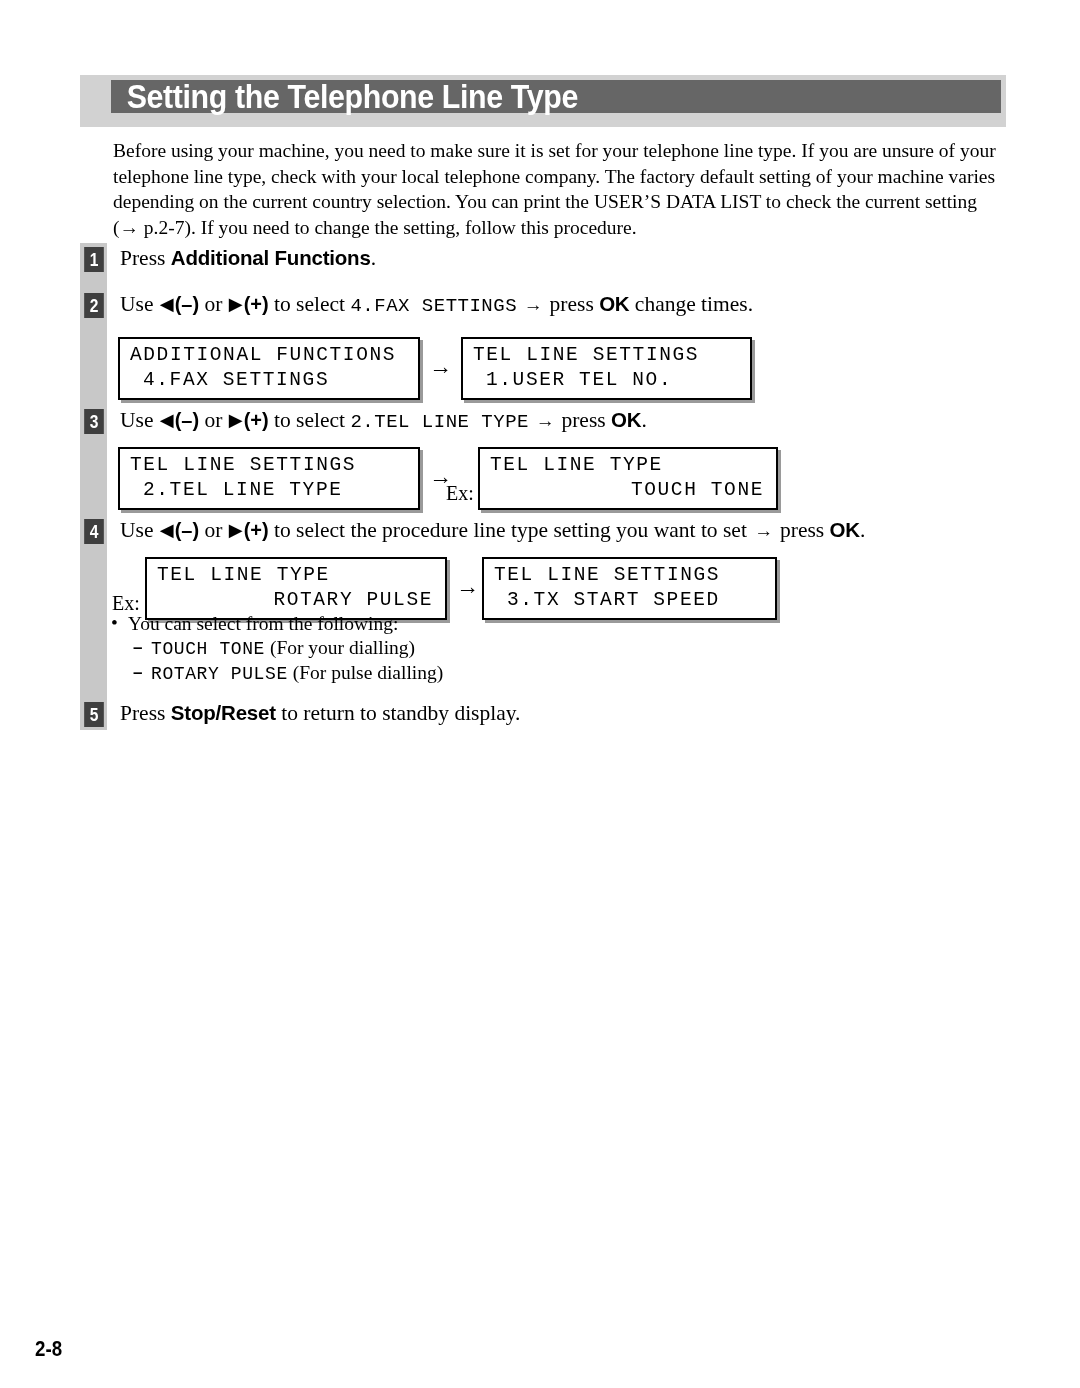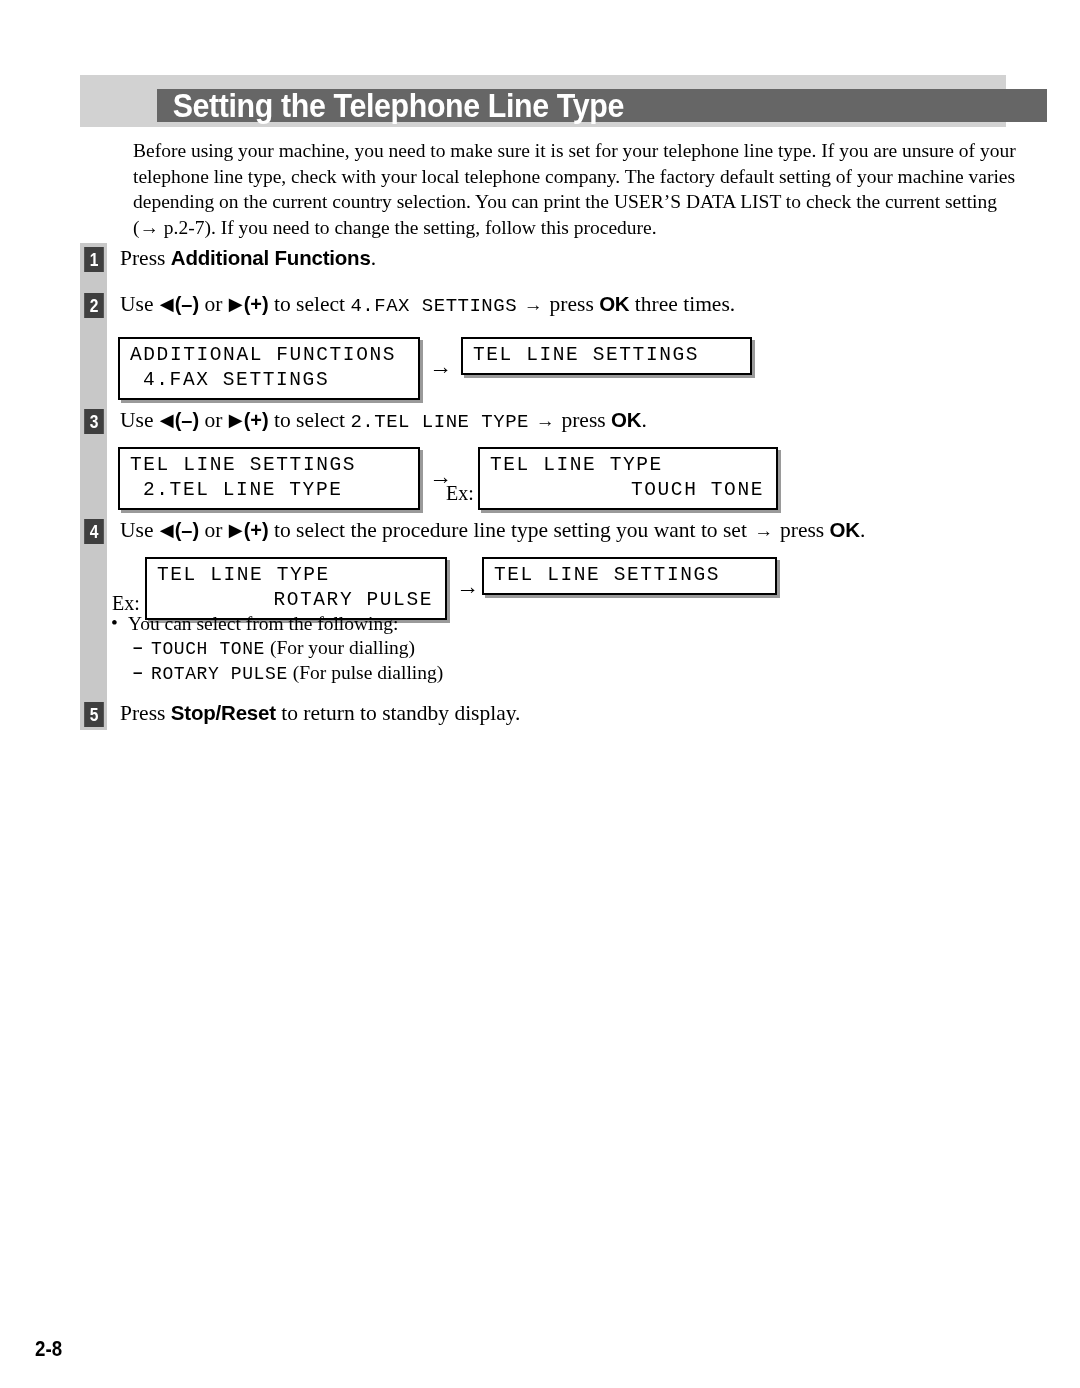--- a/index.html
+++ b/index.html
@@ -38,24 +38,23 @@
     left: 80px;
     top: 75px;
     width: 926px;
     height: 52px;
     background: #d2d2d2;
     padding: 5px;
     box-sizing: border-box;
   }
   .header-inner {
     display: flex;
-    align-items: flex-end;
+    align-items: flex-start;
     height: 100%;
     width: 100%;
-    margin-left: 46px;
   }
   .header-tab {
     width: 26px;
     background: #000000;
     flex: 0 0 26px;
   }
   .header-bar {
     flex: 1 1 auto;
     background: #666666;
     display: flex;
@@ -76,21 +75,20 @@
 
   
   .intro {
     position: absolute;
     left: 113px;
     top: 138px;
     width: 892px;
     font-size: 19.5px;
     line-height: 25.5px;
     text-align: left;
-    margin-left: 20px;
   }
 
   
   .step {
     position: absolute;
   }
   .step-badge {
     position: absolute;
     left: 0;
     top: 0;
@@ -244,46 +242,46 @@
 
   <div class="intro">Before using your machine, you need to make sure it is set for your telephone line type. If you are unsure of your telephone line type, check with your local telephone company. The factory default setting of your machine varies depending on the current country selection. You can print the USER’S DATA LIST to check the current setting (→ p.2-7). If you need to change the setting, follow this procedure.</div>
 
   <div class="step" style="left:82px; top:247px;">
     <div class="step-badge">1</div>
     <div class="step-text"><span>Press </span><span class="btn">Additional Functions</span><span>.</span></div>
   </div>
 
   <div class="step" style="left:82px; top:293px;">
     <div class="step-badge">2</div>
-    <div class="step-text"><span>Use </span><span class="tri">◀</span><span class="sign">(–)</span><span> or </span><span class="tri">▶</span><span class="sign">(+)</span><span> to select </span><span class="lcdtext">4.FAX SETTINGS</span><span class="arrowglyph"> → </span><span>press </span><span class="btn">OK</span><span> three times.</span></div>
+    <div class="step-text"><span>Use </span><span class="tri">◀</span><span class="sign">(–)</span><span> or </span><span class="tri">▶</span><span class="sign">(+)</span><span> to select </span><span class="lcdtext">4.FAX SETTINGS</span><span class="arrowglyph"> → </span><span>press </span><span class="btn">OK</span><span> change times.</span></div>
   </div>
 
   <div class="lcd" style="left:118px; top:337px; width:302px;"><span class="line1">ADDITIONAL FUNCTIONS</span><span class="line2 indent">4.FAX SETTINGS</span></div>
   <div class="flow-arrow" style="left:429px; top:355px;">→</div>
-  <div class="lcd" style="left:461px; top:337px; width:291px;"><span class="line1">TEL LINE SETTINGS</span></div>
+  <div class="lcd" style="left:461px; top:337px; width:291px;"><span class="line1">TEL LINE SETTINGS</span><span class="line2 indent">1.USER TEL NO.</span></div>
 
   <div class="step" style="left:82px; top:409px;">
     <div class="step-badge">3</div>
     <div class="step-text"><span>Use </span><span class="tri">◀</span><span class="sign">(–)</span><span> or </span><span class="tri">▶</span><span class="sign">(+)</span><span> to select </span><span class="lcdtext">2.TEL LINE TYPE</span><span class="arrowglyph"> → </span><span>press </span><span class="btn">OK</span><span>.</span></div>
   </div>
 
   <div class="lcd" style="left:118px; top:447px; width:302px;"><span class="line1">TEL LINE SETTINGS</span><span class="line2 indent">2.TEL LINE TYPE</span></div>
   <div class="flow-arrow" style="left:429px; top:465px;">→</div>
   <div class="ex-label" style="left:446px; top:483px;">Ex:</div>
   <div class="lcd" style="left:478px; top:447px; width:300px;"><span class="line1">TEL LINE TYPE</span><span class="line2 right">TOUCH TONE</span></div>
 
   <div class="step" style="left:82px; top:519px;">
     <div class="step-badge">4</div>
     <div class="step-text"><span>Use </span><span class="tri">◀</span><span class="sign">(–)</span><span> or </span><span class="tri">▶</span><span class="sign">(+)</span><span> to select the procedure line type setting you want to set </span><span class="arrowglyph">→ </span><span>press </span><span class="btn">OK</span><span>.</span></div>
   </div>
 
   <div class="ex-label" style="left:112px; top:593px;">Ex:</div>
   <div class="lcd" style="left:145px; top:557px; width:302px;"><span class="line1">TEL LINE TYPE</span><span class="line2 right">ROTARY PULSE</span></div>
   <div class="flow-arrow" style="left:456px; top:575px;">→</div>
-  <div class="lcd" style="left:482px; top:557px; width:295px;"><span class="line1">TEL LINE SETTINGS</span></div>
+  <div class="lcd" style="left:482px; top:557px; width:295px;"><span class="line1">TEL LINE SETTINGS</span><span class="line2 indent">3.TX START SPEED</span></div>
 
   <div class="notes">
     <div class="note-bullet">
       <span class="dot">•</span>
       <span>You can select from the following:</span>
     </div>
     <div class="note-sub">
       <span class="dash">–</span>
       <span class="note-mono">TOUCH TONE</span>
       <span>(For your dialling)</span>

